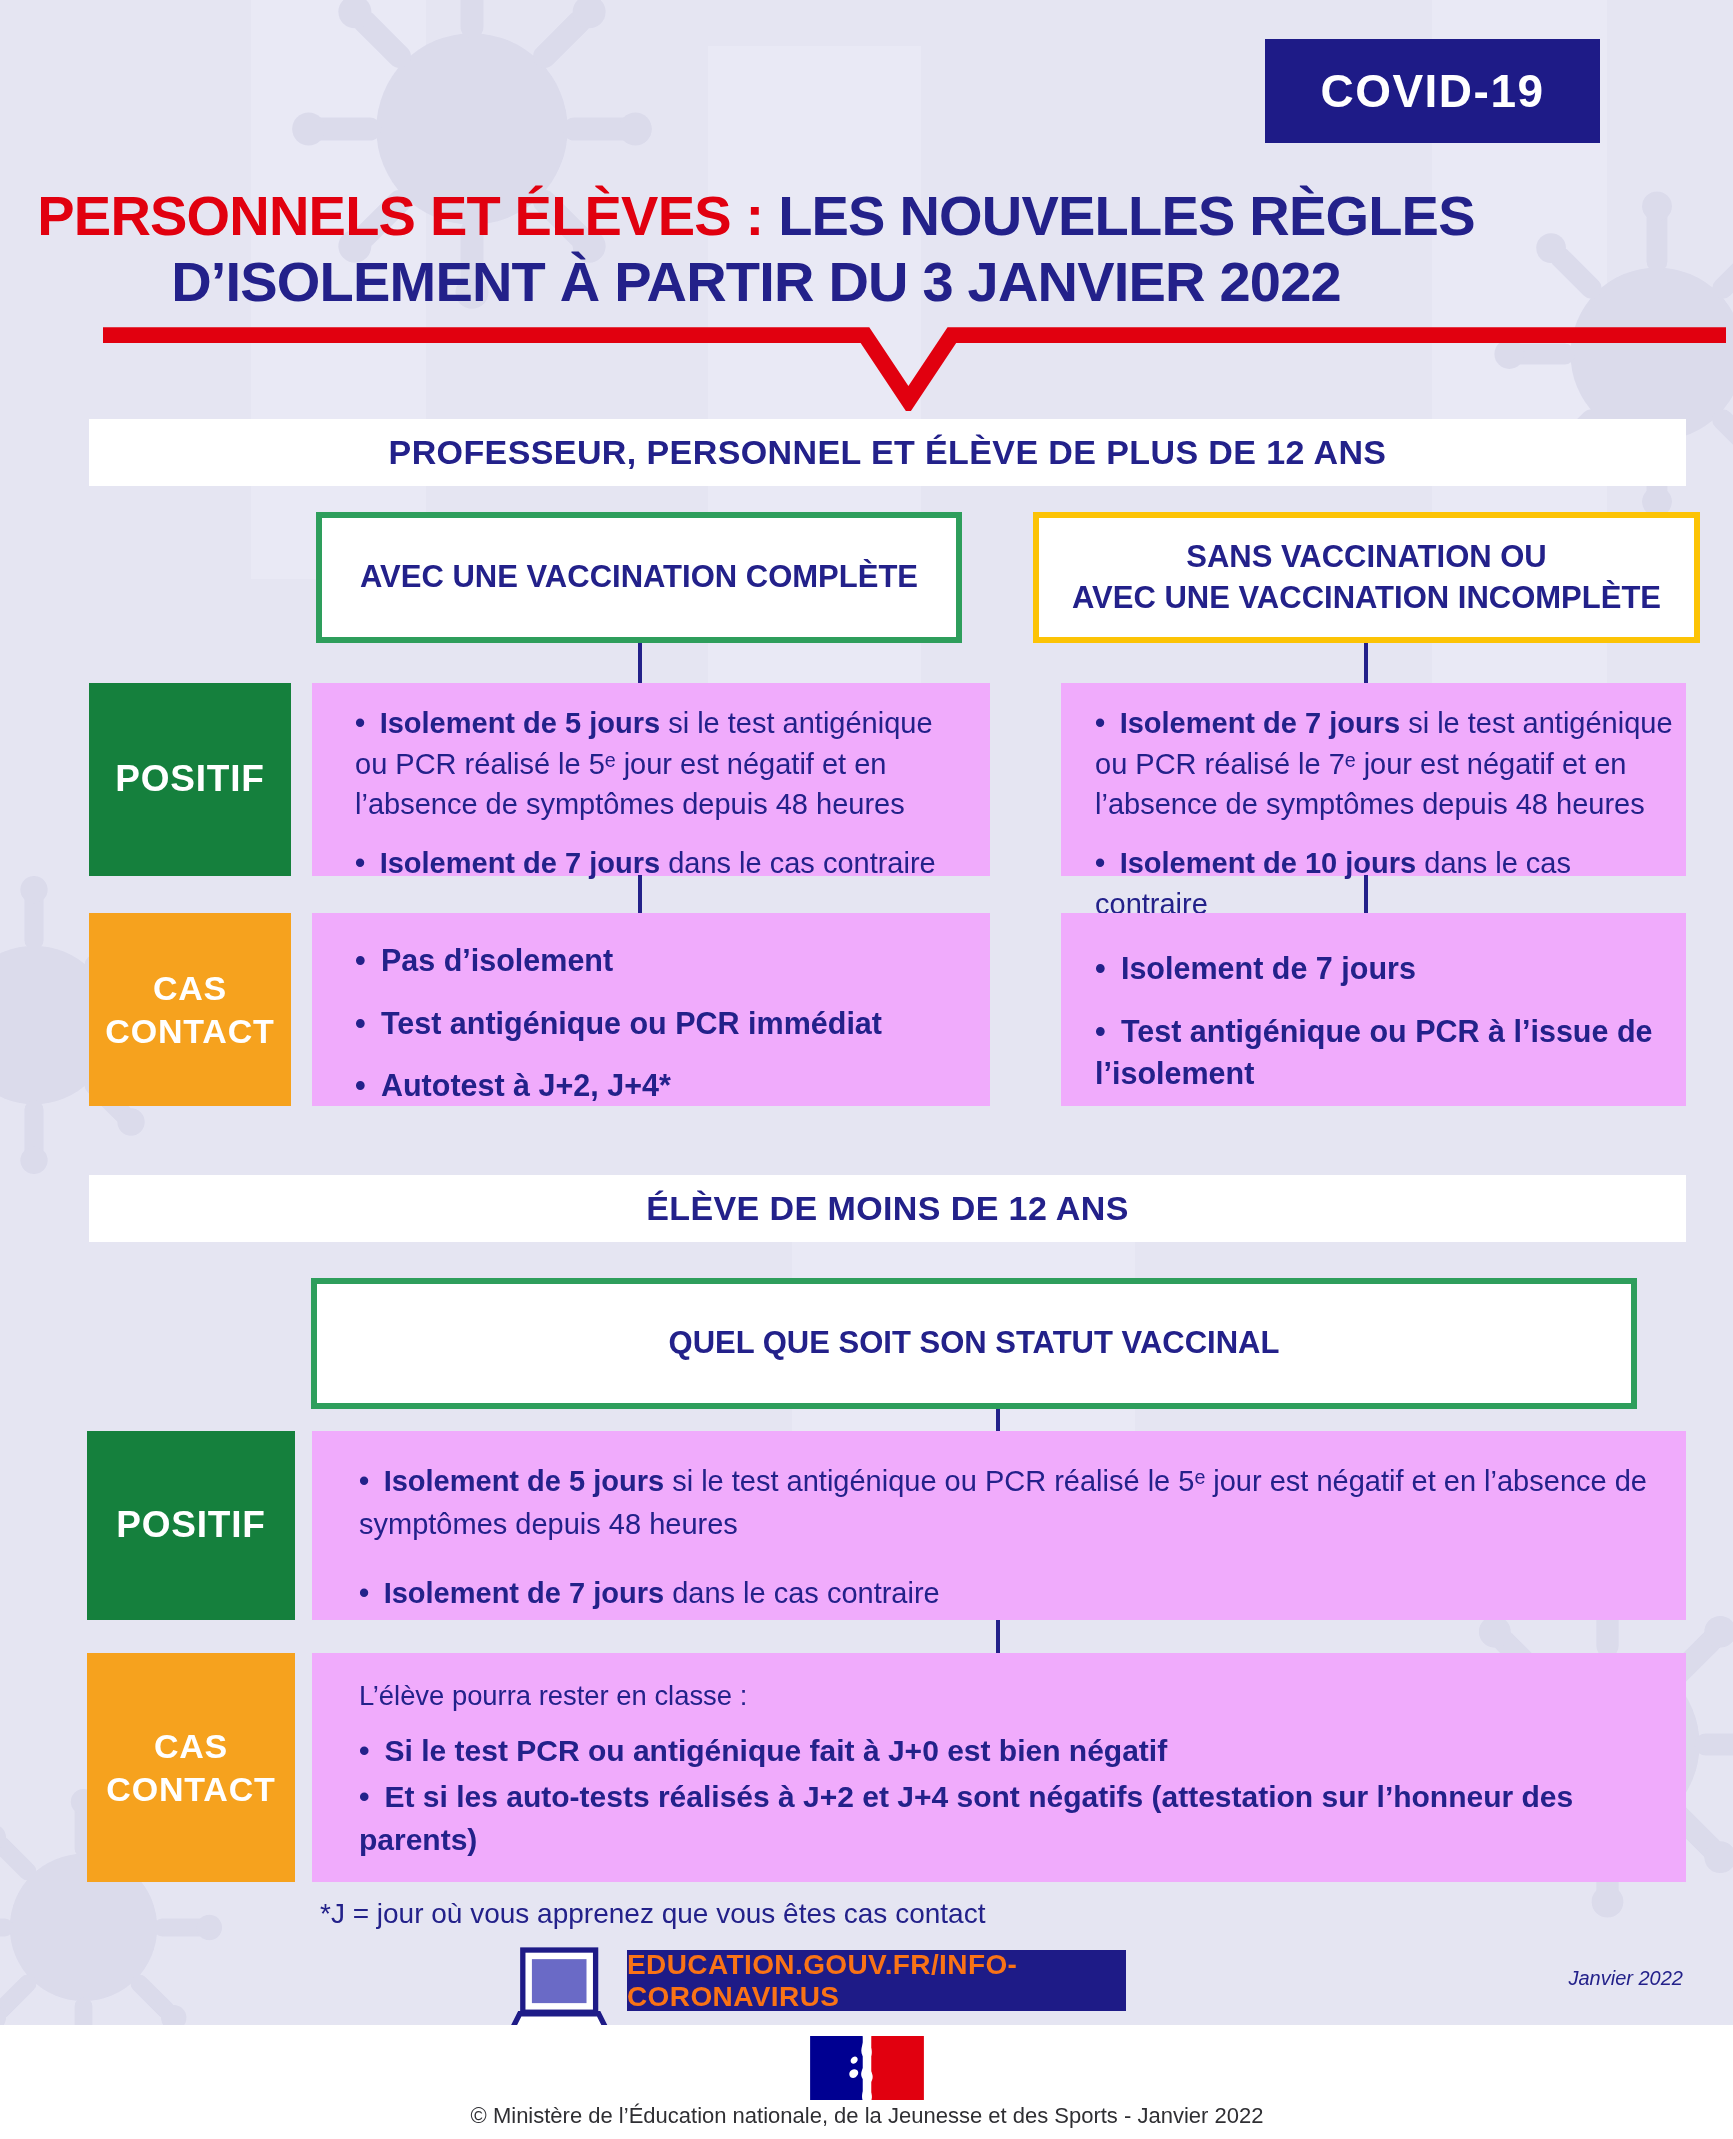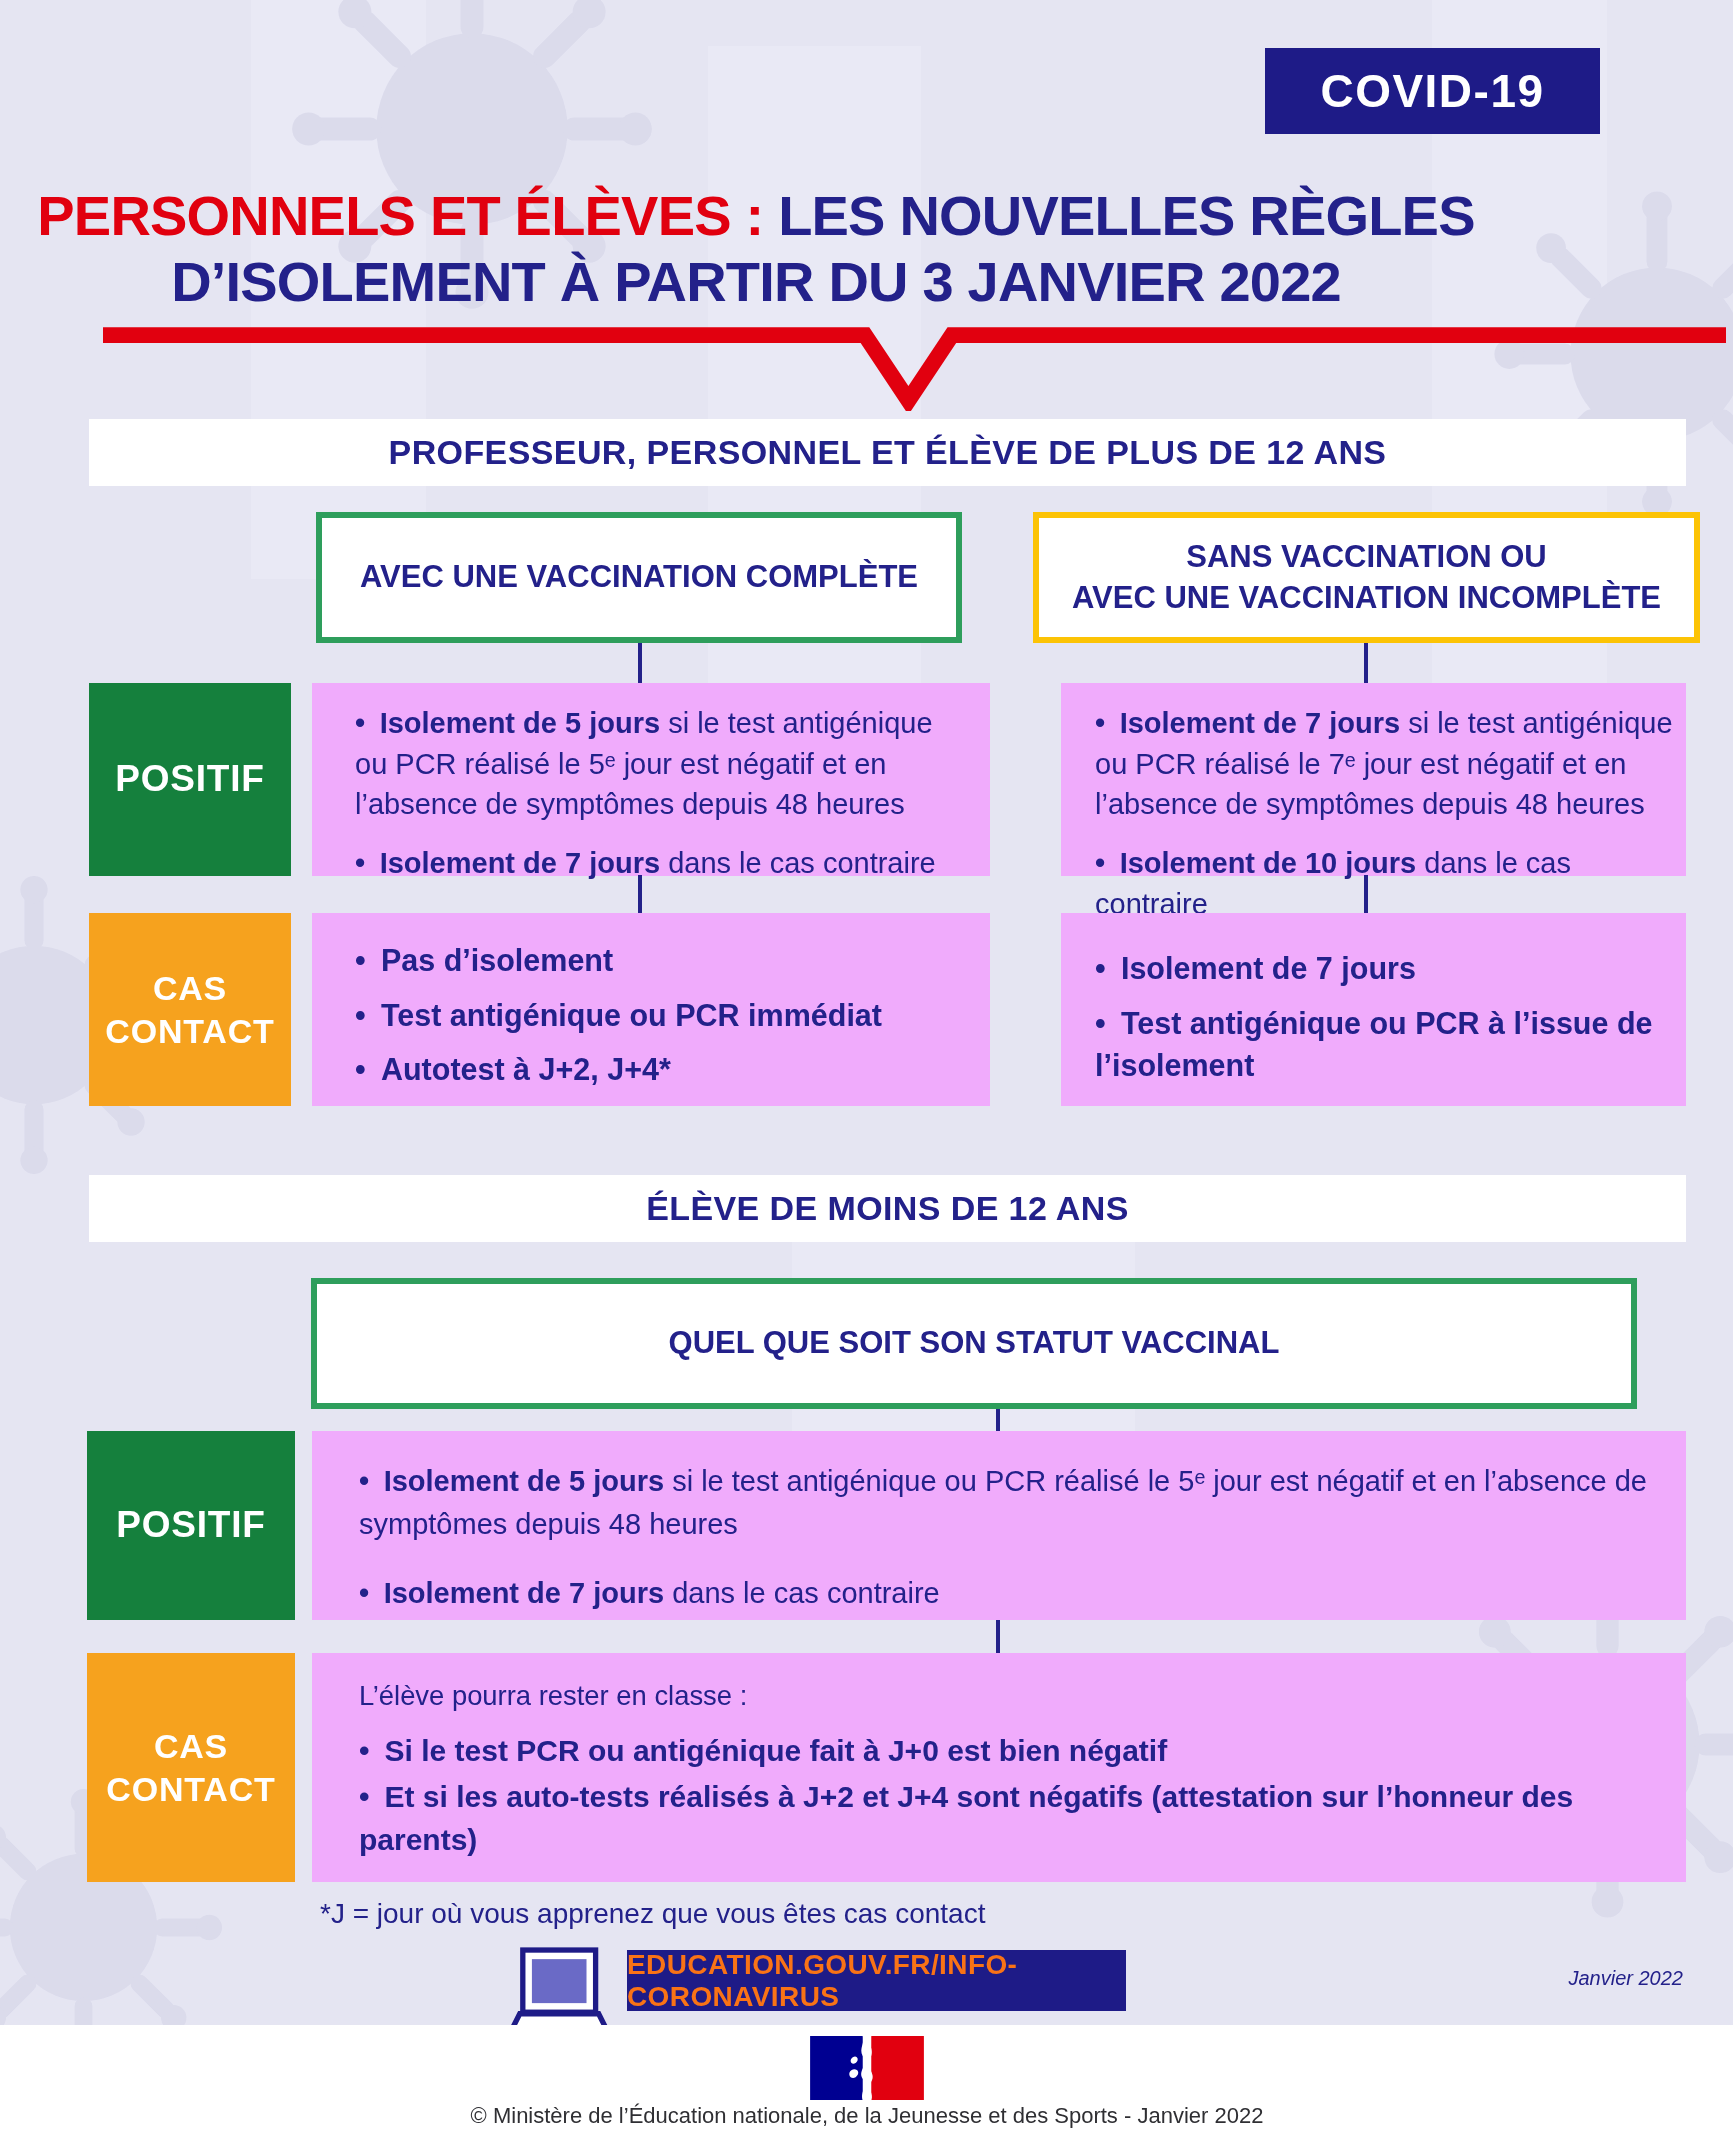--- a/index.html
+++ b/index.html
@@ -8,21 +8,21 @@
     background:#E5E5F2;
     font-family:"Liberation Sans","DejaVu Sans",sans-serif;
     color:#23218A;
   }
   .abs{position:absolute;}
   
   .virus{position:absolute;color:#DADAEB;opacity:.9;}
   .band{position:absolute;background:#EDEDF7;opacity:.55;}
   
   .covid-badge{
-    left:1265px;top:48px;width:335px;height:86px;background:#1E1B87;
+    left:1265px;top:39px;width:335px;height:104px;background:#1E1B87;
     display:flex;align-items:center;justify-content:center;
     color:#FFFFFF;font-size:46px;font-weight:700;letter-spacing:1.5px;
   }
   
   .title{
     left:0;top:183px;width:1512px;text-align:center;
     font-size:56px;font-weight:800;line-height:1.18;letter-spacing:-0.8px;
   }
   .title .red{color:#E1000F;}
   .title .blue{color:#23218A;}
@@ -63,21 +63,21 @@
   .content li{display:block;}
   .content li.dot::before{content:"•\2002";font-weight:700;}
   .content .b{font-weight:800;}
   .pos1L{left:312px;top:683px;width:678px;height:193px;padding:20px 18.3px 0 43px;}
   .pos1R{left:1061px;top:683px;width:625px;height:193px;padding:20px 10.7px 0 34px;}
   .con1L{left:312px;top:913px;width:678px;height:193px;padding:26px 18.3px 0 43px;font-weight:800;font-size:30.5px;}
   .con1R{left:1061px;top:913px;width:625px;height:193px;padding:34px 10.7px 0 34px;font-weight:800;font-size:30.5px;}
   .pos2{left:312px;top:1431px;width:1374px;height:189px;padding:29px 30.5px 0 47px;line-height:1.48;}
   .con2{left:312px;top:1653px;width:1374px;height:229px;padding:23px 30.5px 0 47px;line-height:1.45;}
   .pos1L li+li,.pos1R li+li{margin-top:18.3px;}
-  .con1L li+li,.con1R li+li{margin-top:12px;}
+  .con1L li+li,.con1R li+li{margin-top:20px;}
   .pos2 li+li{margin-top:26px;}
   .con2 .intro{font-size:27.4px;font-weight:400;margin-bottom:13.7px;}
   .con2 li{font-weight:800;font-size:30px;}
   .con2 li+li{margin-top:2px;}
   
   .footnote{left:320px;top:1898px;font-size:28px;font-weight:500;}
   .laptop{left:506px;top:1947px;}
   .linkbar{
     left:627px;top:1950px;width:499px;height:61px;background:#1E1B87;
     display:flex;align-items:center;justify-content:center;

